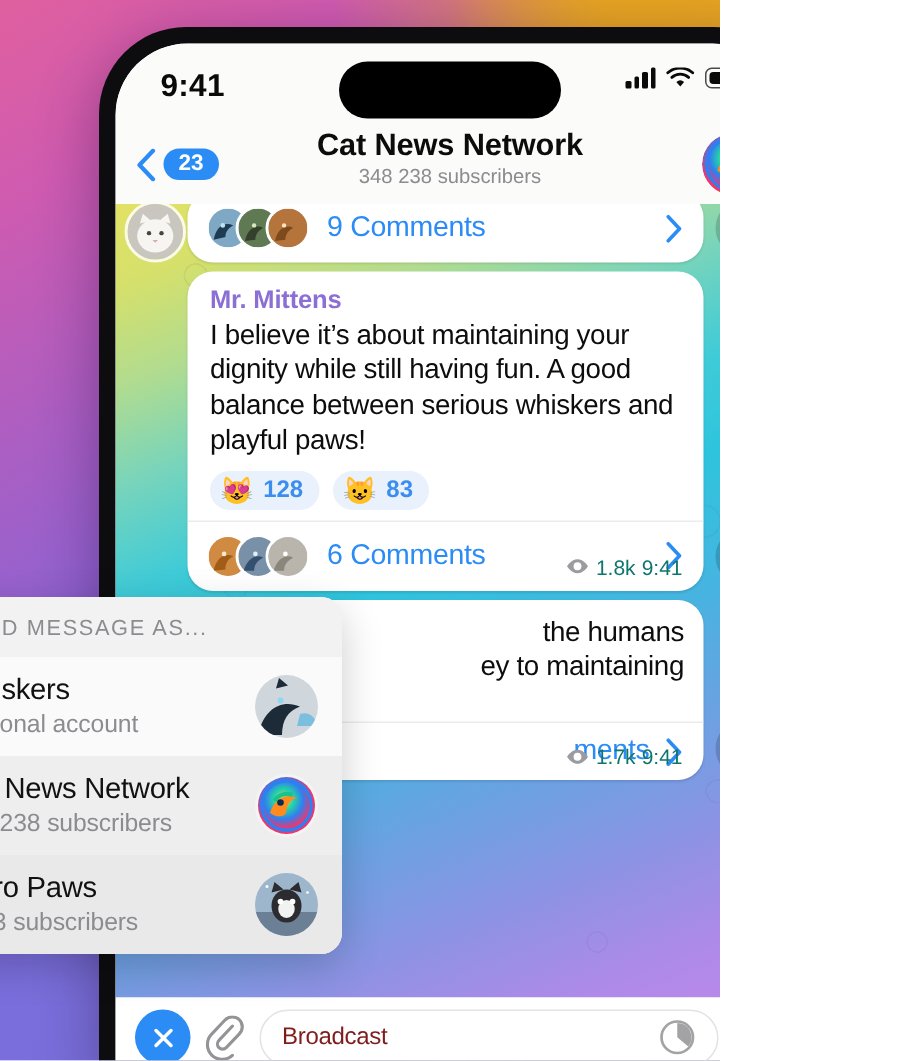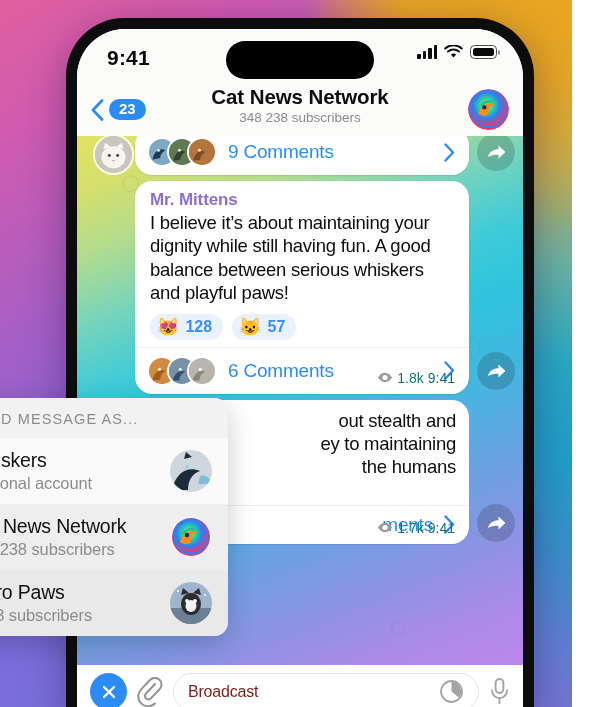--- a/index.html
+++ b/index.html
@@ -3,21 +3,21 @@
 <meta charset="utf-8">
 <style>
   * { box-sizing: border-box; margin: 0; padding: 0; }
   html, body {
     width: 600px; height: 707px;
     overflow: hidden;
     font-family: "Liberation Sans", sans-serif;
   }
   #stage {
     position: relative;
-    width: 572px; height: 707px;
+    width: 480px; height: 707px;
     overflow: hidden;
     background:
       linear-gradient(150deg,
         #e0609f 0%,
         #cf5bb0 14%,
         #a95fc4 32%,
         #8764d6 48%,
         #7f6ddc 62%,
         #6f80d0 78%,
         #6f8fc0 100%);
@@ -160,21 +160,21 @@
       radial-gradient(circle at 38% 23%, rgba(255,255,255,0) 0 9px, rgba(30,70,90,.45) 9px 10.2px, rgba(255,255,255,0) 10.2px),
       radial-gradient(circle at 76% 14%, rgba(255,255,255,0) 0 6px, rgba(20,70,90,.45) 6px 7.2px, rgba(255,255,255,0) 7.2px),
       radial-gradient(circle at 88% 40%, rgba(255,255,255,0) 0 10px, rgba(30,60,110,.4) 10px 11.2px, rgba(255,255,255,0) 11.2px),
       radial-gradient(circle at 18% 48%, rgba(255,255,255,0) 0 8px, rgba(40,60,110,.4) 8px 9.2px, rgba(255,255,255,0) 9.2px),
       radial-gradient(circle at 62% 63%, rgba(255,255,255,0) 0 9px, rgba(50,50,120,.4) 9px 10.2px, rgba(255,255,255,0) 10.2px),
       radial-gradient(circle at 90% 74%, rgba(255,255,255,0) 0 7px, rgba(60,40,120,.4) 7px 8.2px, rgba(255,255,255,0) 8.2px),
       radial-gradient(circle at 30% 86%, rgba(255,255,255,0) 0 8px, rgba(70,40,120,.4) 8px 9.2px, rgba(255,255,255,0) 9.2px),
       radial-gradient(circle at 72% 93%, rgba(255,255,255,0) 0 6px, rgba(70,40,120,.4) 6px 7.2px, rgba(255,255,255,0) 7.2px);
   }
 
-  .msg-row { position: relative; margin: 0 0 6px 10px; padding: 0 54px 0 10px; }
+  .msg-row { position: relative; margin: 0 0 6px 0; padding: 0 54px 0 10px; }
   .row-avatar {
     position: absolute; left: 6px; bottom: 0;
     width: 41px; height: 41px; border-radius: 50%; overflow: hidden;
     border: 2px solid rgba(255,255,255,.85);
   }
   .bubble {
     margin-left: 38px;
     background: #fff;
     border-radius: 17px;
     box-shadow: 0 1px 1.5px rgba(0,0,0,.10);
@@ -397,21 +397,21 @@
             <div class="bubble-body">
               <div class="sender">Mr. Mittens</div>
               <div class="mtext">I believe it’s about maintaining your dignity while still having fun. A good balance between serious whiskers and playful paws!</div>
               <div class="reactions">
                 <span class="pill">
                   <span class="emo">😻</span>
                   <span class="cnt">128</span>
                 </span>
                 <span class="pill">
                   <span class="emo">😺</span>
-                  <span class="cnt">57</span>
+                  <span class="cnt">83</span>
                 </span>
               </div>
             </div>
             <div class="meta">
               <svg class="eye" viewBox="0 0 16 11">
                 <path d="M8 .8C3.8.8 1 5.5 1 5.5s2.8 4.7 7 4.7 7-4.7 7-4.7S12.2.8 8 .8z" fill="#9b9ba0"></path>
                 <circle cx="8" cy="5.5" r="2.6" fill="#fff"></circle>
               </svg>
               <span>1.8k</span>
               <span>9:41</span>
@@ -449,23 +449,22 @@
           <div class="share-btn">
             <svg width="21" height="18" viewBox="0 0 21 18">
               <path d="M2 14c1.5-6 6-7.8 10.5-7.8V2.4L19.4 9l-6.9 6.6v-3.9C8 11.7 4.4 12.2 2 14z" fill="#fff"></path>
             </svg>
           </div>
         </div>
 
         <div class="msg-row">
           <div class="bubble">
             <div class="bubble-body" style="padding-bottom:26px;">
-              <div class="mtext" style="text-align:right;">out stealth and</div>
+              <div class="mtext" style="text-align:right;">the humans</div>
               <div class="mtext" style="text-align:right;">ey to maintaining</div>
-              <div class="mtext" style="text-align:right;">the humans</div>
             </div>
             <div class="meta">
               <svg class="eye" viewBox="0 0 16 11">
                 <path d="M8 .8C3.8.8 1 5.5 1 5.5s2.8 4.7 7 4.7 7-4.7 7-4.7S12.2.8 8 .8z" fill="#9b9ba0"></path>
                 <circle cx="8" cy="5.5" r="2.6" fill="#fff"></circle>
               </svg>
               <span>1.7k</span>
               <span>9:41</span>
             </div>
             <div class="cmt-bar">

